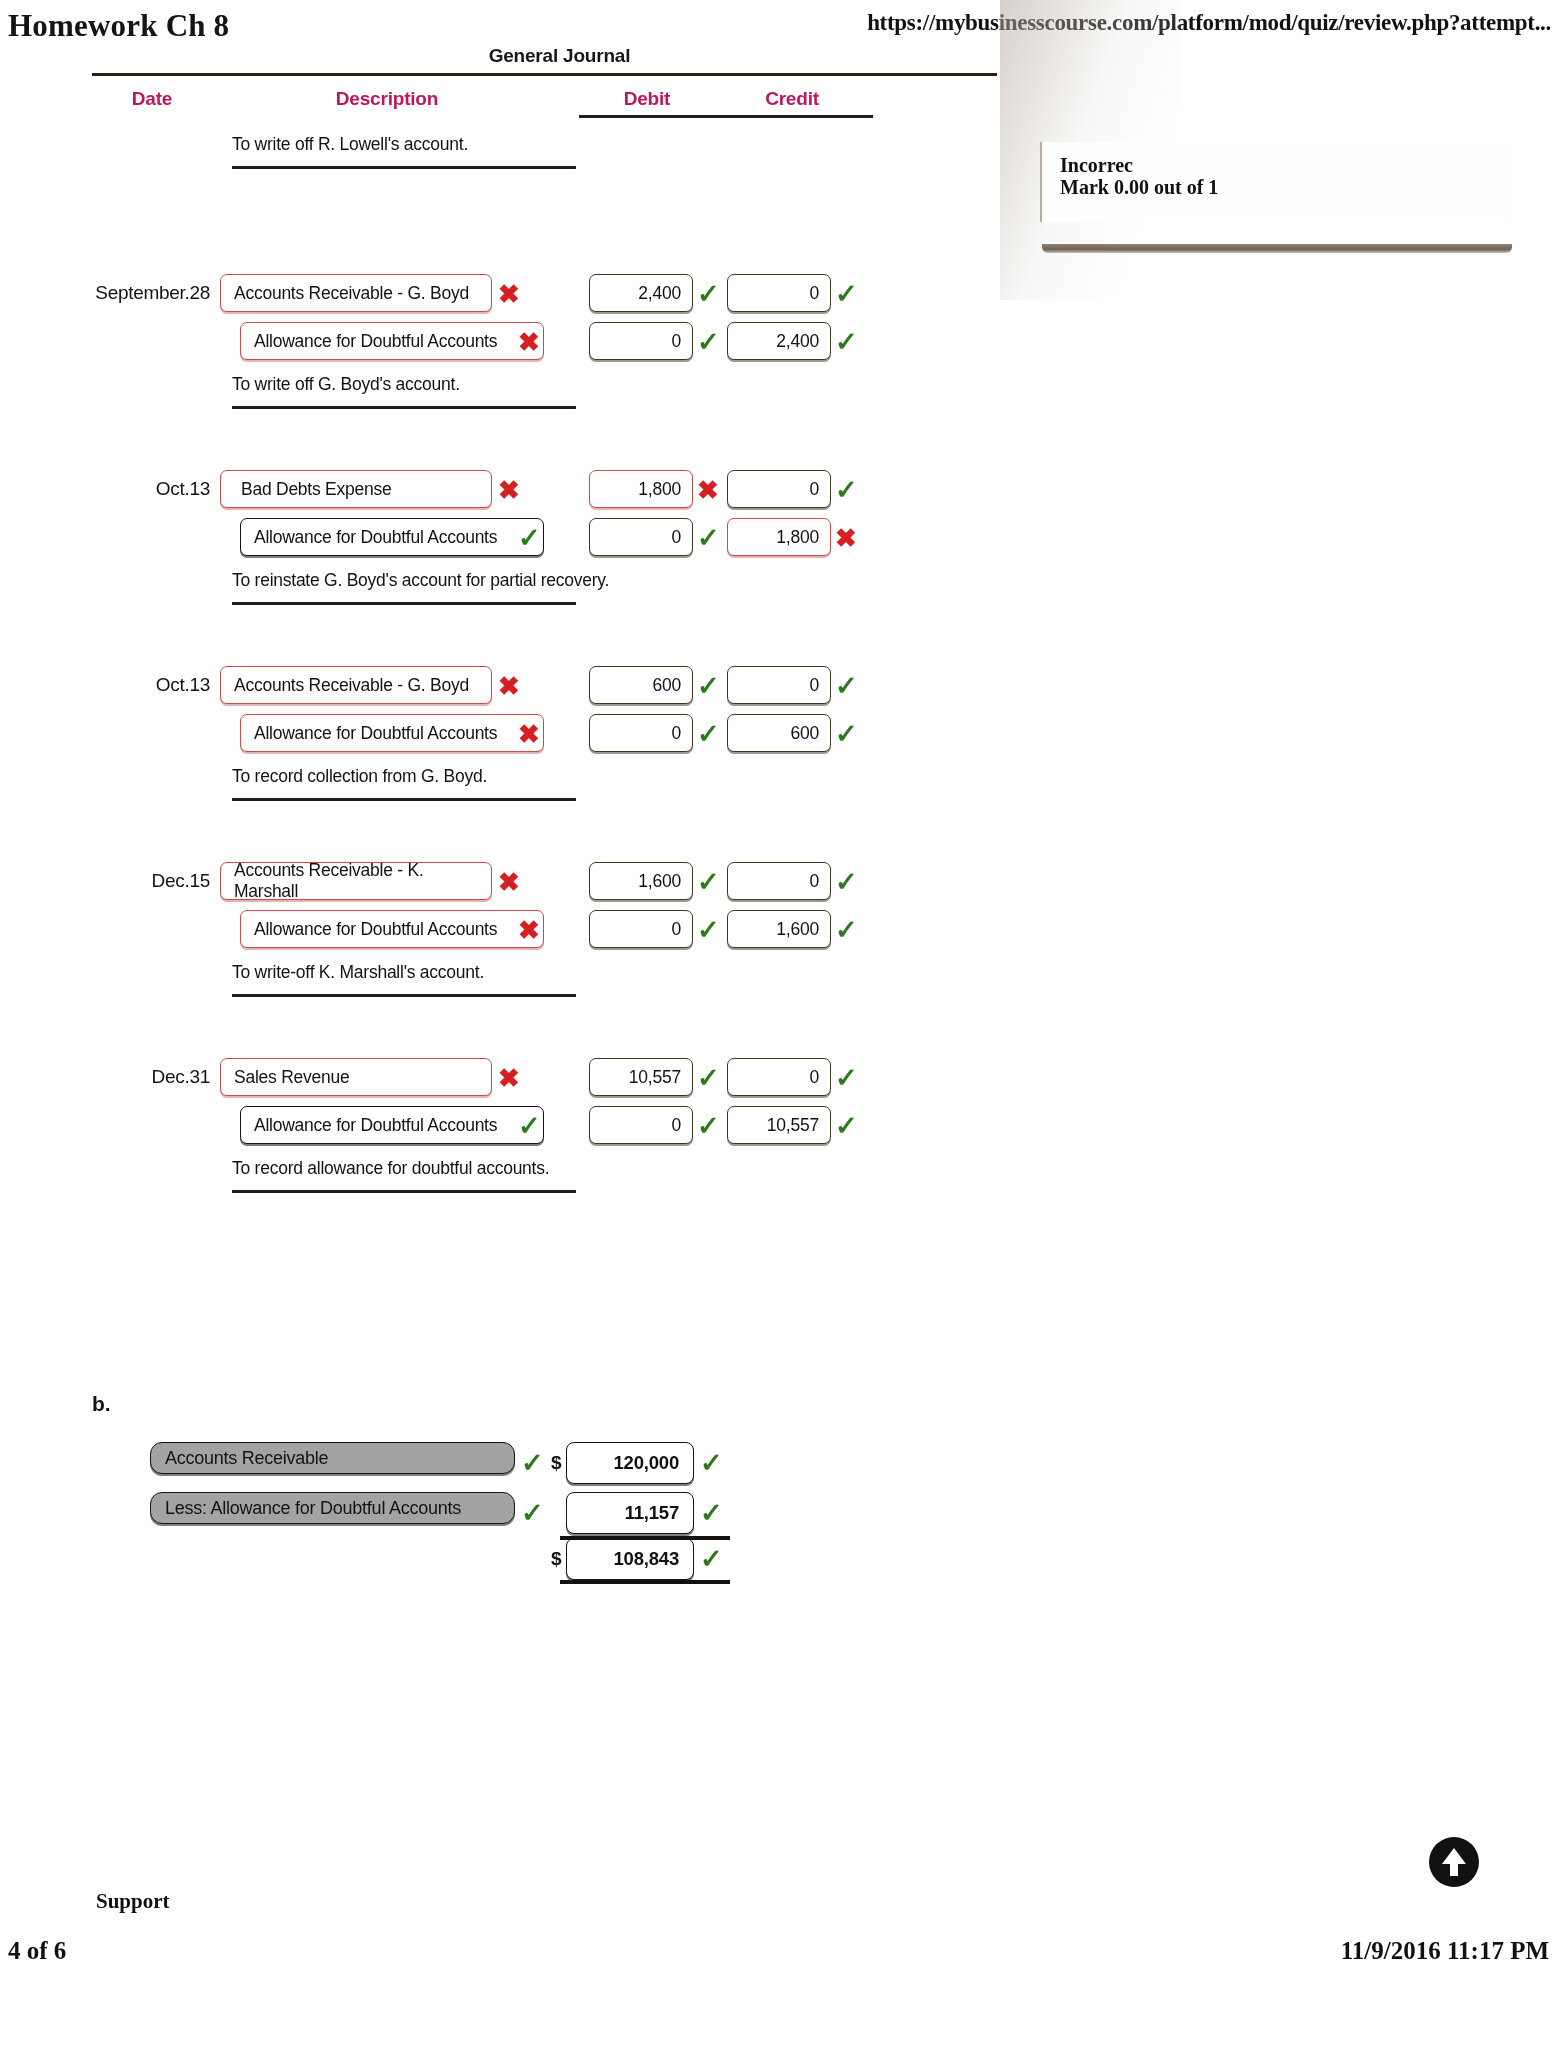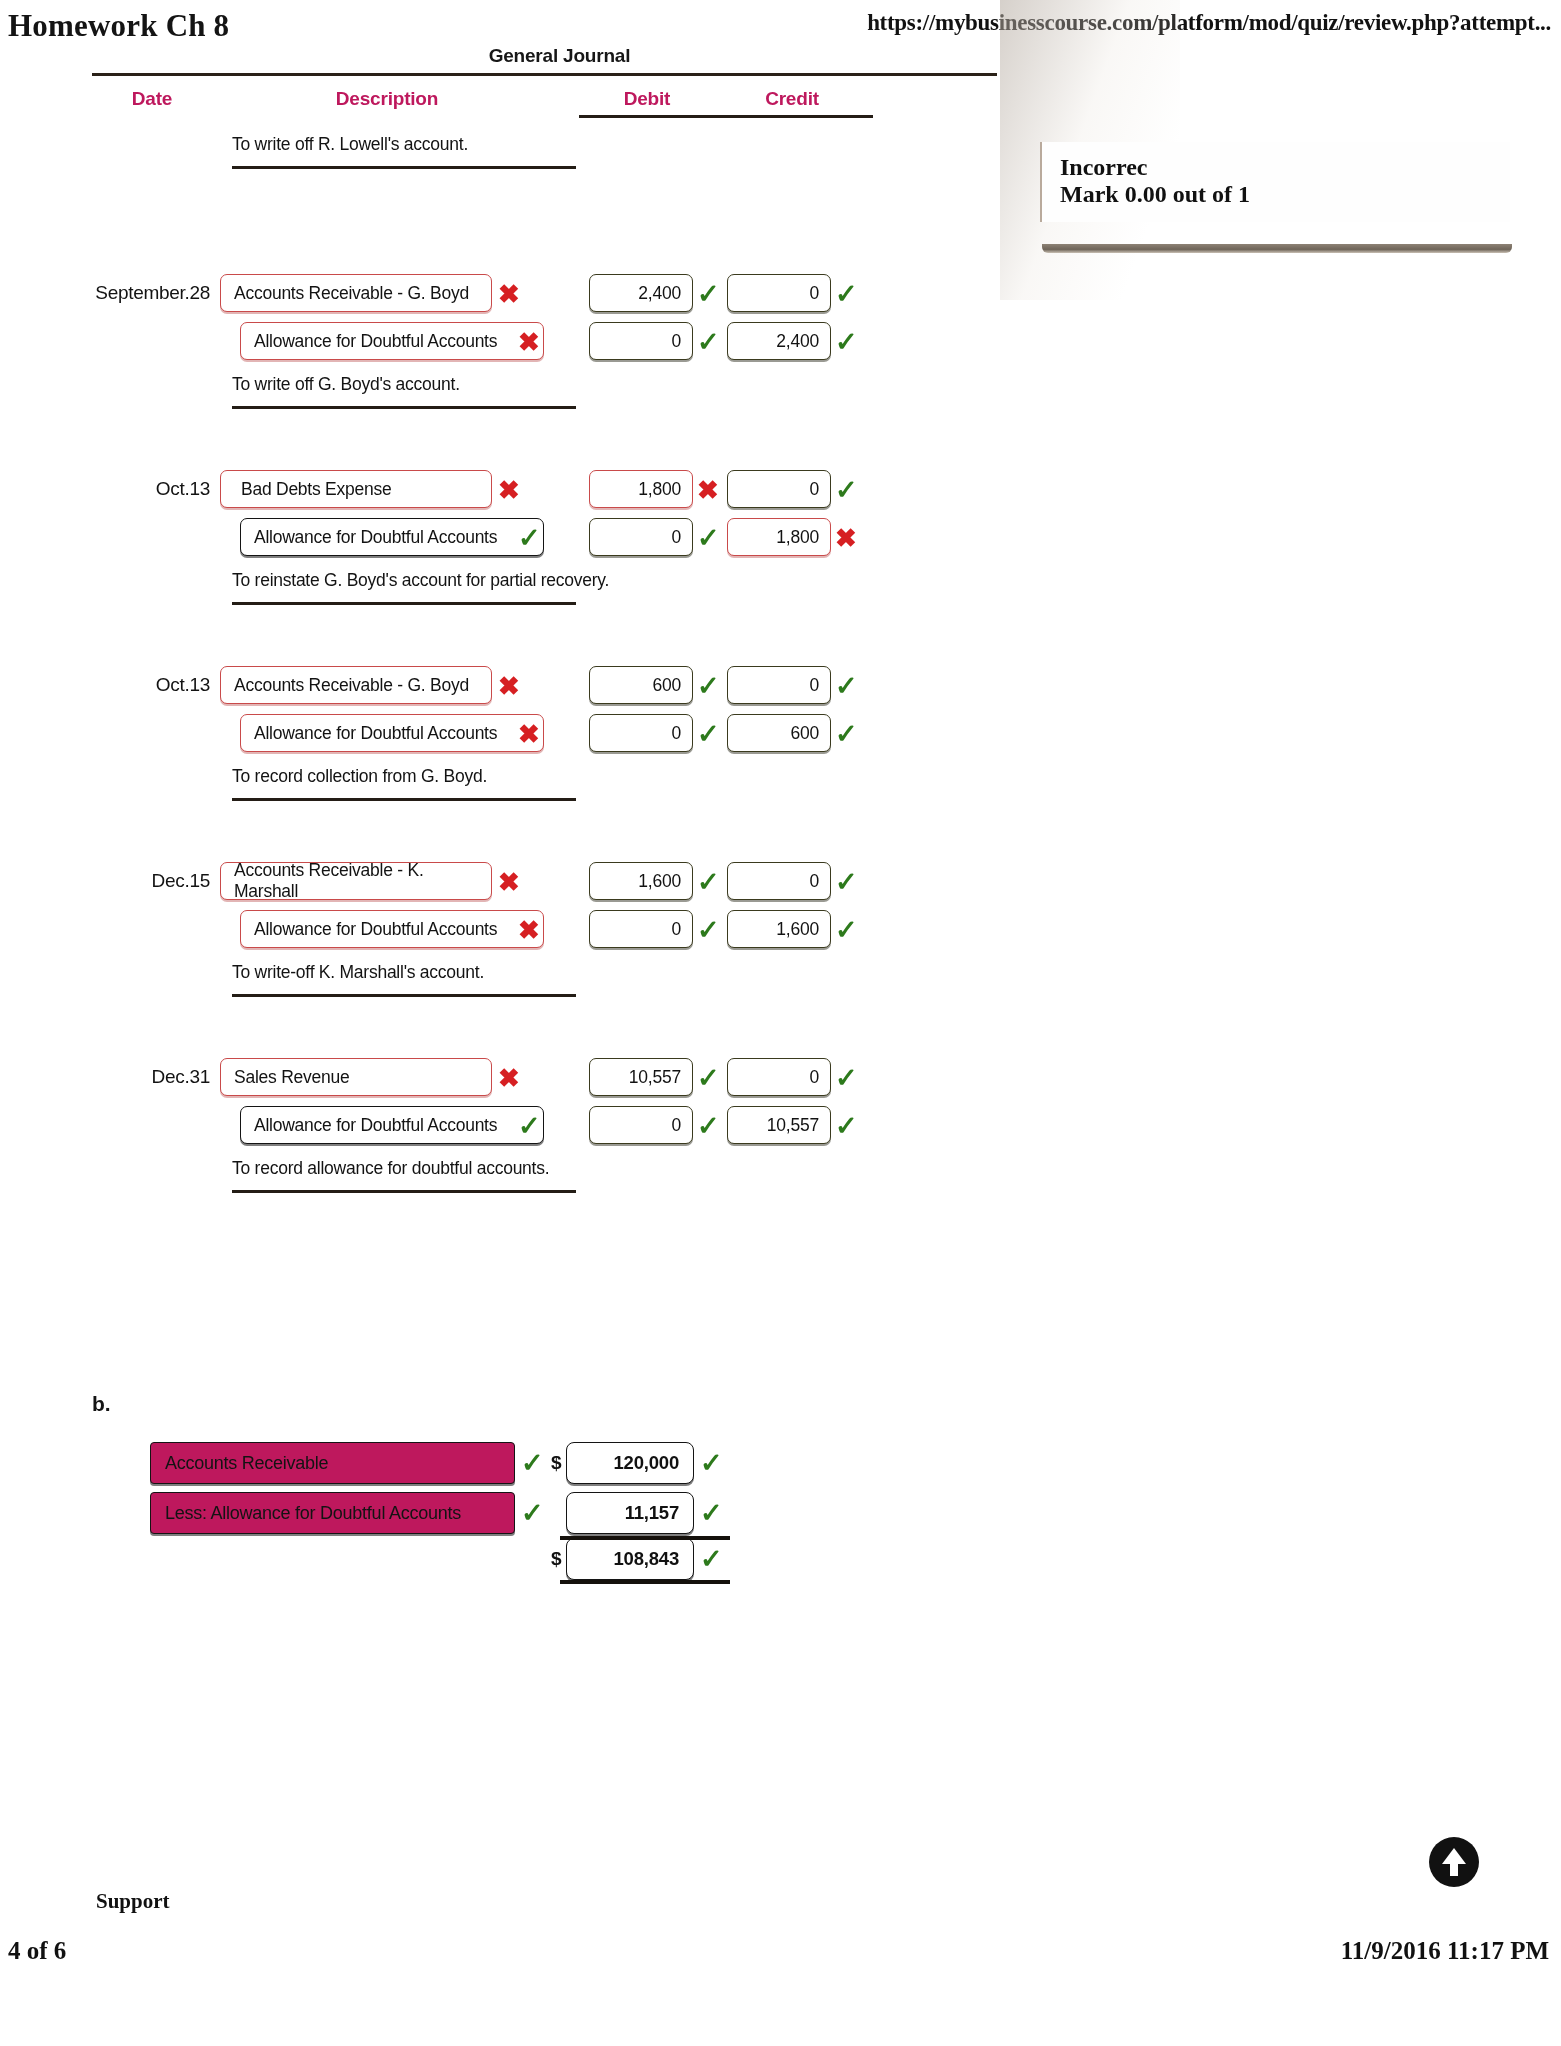--- a/index.html
+++ b/index.html
@@ -191,21 +191,21 @@
     top: 142px;
     width: 470px;
     height: 80px;
     background: #fefefe;
     border-left: 2px solid #b9aa9c;
     box-sizing: border-box;
     padding: 12px 0 0 18px;
   }
   .feedback .fb-line {
     font-family: "Liberation Serif", serif;
-    font-size: 24px;
+    font-size: 20px;
     font-weight: 600;
     color: #111;
     line-height: 1.12;
   }
   .feedback-base {
     position: absolute;
     left: 1042px;
     top: 244px;
     width: 470px;
     height: 9px;
@@ -217,24 +217,24 @@
   .sect-b-label {
     position: absolute;
     left: 92px;
     top: 1392px;
     font-size: 21px;
     font-weight: 600;
     color: #141414;
   }
   .b-acct {
     position: absolute;
-    height: 42px;
+    height: 32px;
     border: 1.8px solid #141414;
-    border-radius: 4px;
-    background: #be185d;
+    border-radius: 12px;
+    background: #a3a3a3;
     box-sizing: border-box;
     display: flex;
     align-items: center;
     padding-left: 14px;
     font-size: 18px;
     letter-spacing: -.25px;
     color: #131313;
     box-shadow: 0 2px 0 rgba(0,0,0,.5);
   }
   .b-amt {

